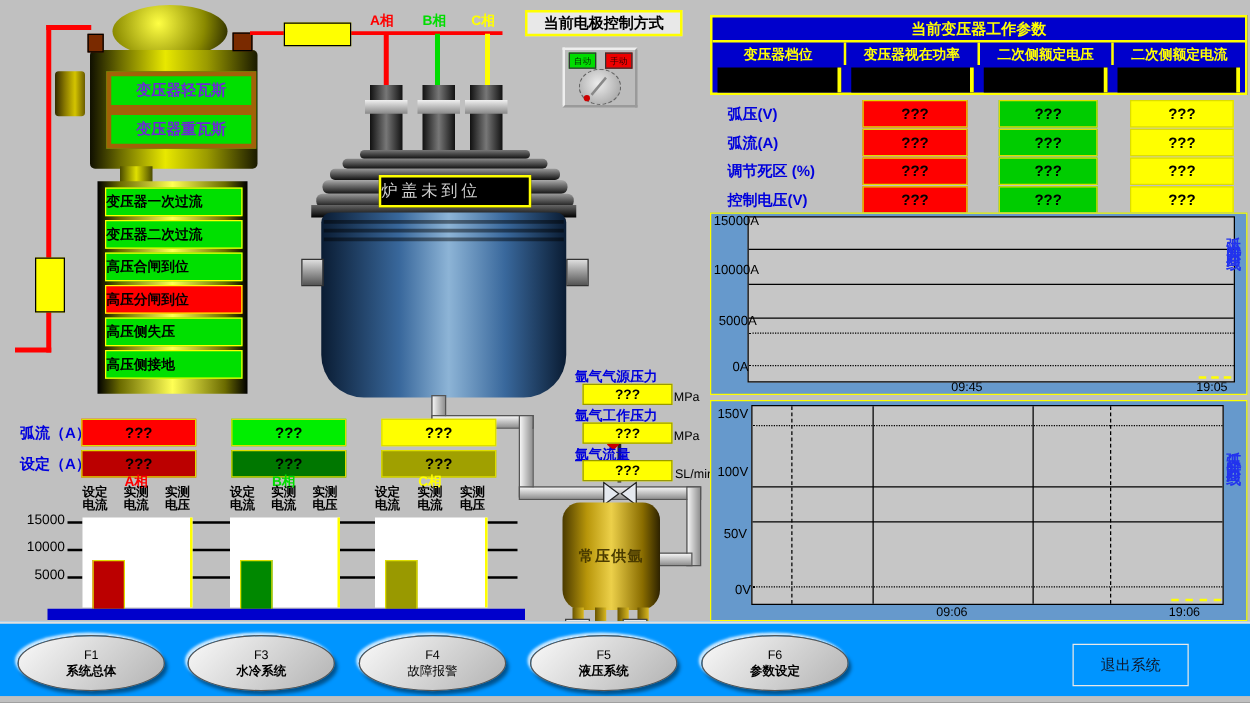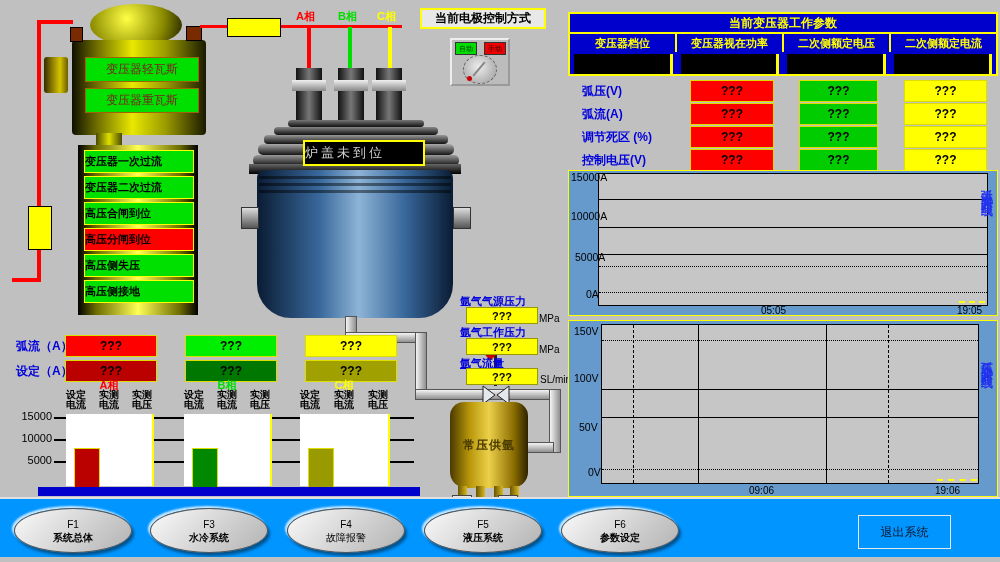--- a/index.html
+++ b/index.html
@@ -5,21 +5,21 @@
   html,body{margin:0;padding:0;background:#808080}
   body{font-family:"Liberation Sans","DejaVu Sans",sans-serif}
   #screen{position:relative;width:1000px;height:562px;background:#c0c0c0;overflow:hidden}
   
   .wire{position:absolute}
   
   .gold-panel{background:linear-gradient(90deg,#000 0%,#6b6b00 15%,#ffff55 50%,#6b6b00 85%,#000 100%)}
   .lamp{position:absolute;left:84px;width:108px;height:21px;border:1px solid #ffff00;display:flex;align-items:center;justify-content:flex-start;font-size:11px;font-weight:bold;color:#000;white-space:nowrap}
   .lamp.green{background:#00e000}
   .lamp.red{background:#ff0000}
-  .gaslab{position:absolute;left:85px;width:112px;height:23px;background:#00e000;border:1px solid #a16207;display:flex;align-items:center;justify-content:center;font-size:12px;font-weight:normal;color:#7f1d1d;white-space:nowrap}
+  .gaslab{position:absolute;left:85px;width:112px;height:23px;background:#00e000;border:4px solid #a16207;display:flex;align-items:center;justify-content:center;font-size:12px;font-weight:bold;color:#6d28d9;white-space:nowrap}
   
   .qbox{position:absolute;height:20px;border:1px solid #dddd00;display:flex;align-items:center;justify-content:center;font-size:12px;font-weight:bold;color:#000}
   .bluetxt{position:absolute;color:#0000dd;font-weight:bold;font-size:12px;white-space:nowrap}
   
   #ttable{position:absolute;left:568px;top:12px;width:430px;height:64px;background:#0000cc;border:2px solid #ffff00;box-sizing:border-box}
   #ttable .trow{display:flex}
   #ttable .hcell{flex:1;border-right:2px solid #ffff00;color:#ffff00;font-size:11px;font-weight:bold;text-align:center;padding:2px 0;white-space:nowrap;overflow:hidden}
   #ttable .hcell:last-child{border-right:none}
   #ttable .vcell{flex:1;padding:2px 4px}
   #ttable .vbox{height:20px;background:#000;border-right:3px solid #ffff00;color:#fff;font-size:11px}
@@ -342,21 +342,21 @@
     <div class="plot" style="left:29px;top:2px;width:390px;height:133px"></div>
     <div class="gridH" style="left:30px;top:28px;width:388px"></div>
     <div class="gridH" style="left:30px;top:56px;width:388px"></div>
     <div class="gridH" style="left:30px;top:83px;width:388px"></div>
     <div class="gridHd" style="left:30px;top:95px;width:388px"></div>
     <div class="gridHd" style="left:30px;top:121px;width:388px"></div>
     <div class="axlab" style="left:2px;top:0">15000A</div>
     <div class="axlab" style="left:2px;top:39px">10000A</div>
     <div class="axlab" style="left:6px;top:80px">5000A</div>
     <div class="axlab" style="left:17px;top:117px">0A</div>
-    <div class="axlab" style="left:192px;top:134px;font-size:10px">05:05</div>
+    <div class="axlab" style="left:192px;top:134px;font-size:10px">09:45</div>
     <div class="axlab" style="left:388px;top:134px;font-size:10px">19:05</div>
     <div style="position:absolute;left:390px;top:130px;width:26px;height:0;border-top:2px dashed #ffff00"></div>
     <div class="vtext" style="left:409px;top:8px;height:130px">弧流实时曲线</div>
   </div>
 
   <div class="chart" style="top:320px;height:177px">
     <div class="plot" style="left:32px;top:3px;width:378px;height:160px"></div>
     <div class="gridHd" style="left:33px;top:19px;width:376px"></div>
     <div class="gridH" style="left:33px;top:68px;width:376px"></div>
     <div class="gridH" style="left:33px;top:96px;width:376px"></div>

